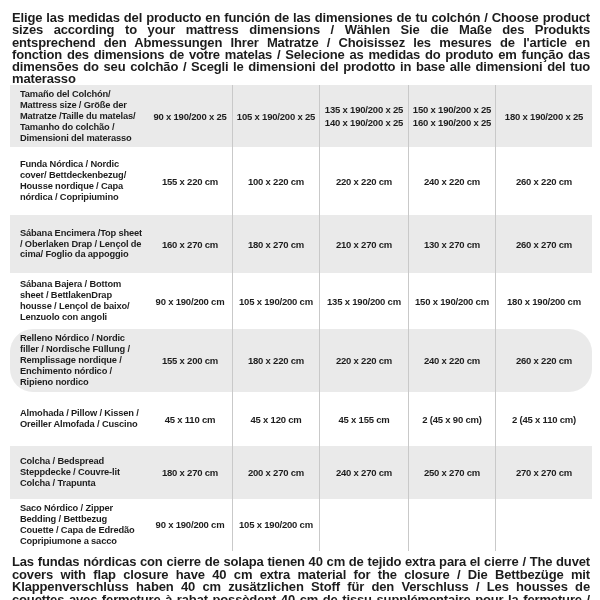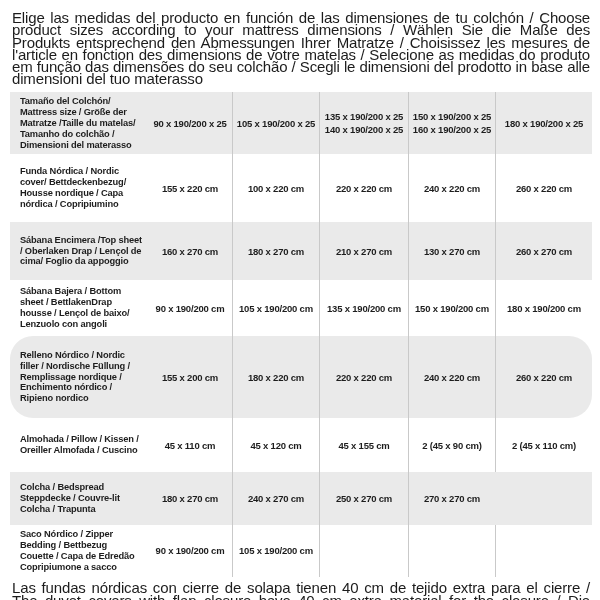--- a/index.html
+++ b/index.html
@@ -7,44 +7,44 @@
     width: 600px; height: 600px;
     background: #ffffff;
     font-family: "Liberation Sans", sans-serif;
     color: #1d1d1d;
     -webkit-font-smoothing: antialiased;
     overflow: hidden;
   }
   .page { padding: 12px 10px 0 10px; width: 582px; }
 
   .note {
-    font-size: 15px;
-    font-weight: 400;
+    font-size: 13px;
+    font-weight: 700;
     line-height: 12.3px;
     letter-spacing: -0.15px;
     text-align: justify;
     text-align-last: left;
     color: #1c1c1c;
     margin: 0 2px;
   }
   .intro { height: 64px; }
 
-  .size-table { margin-top: 16px; width: 582px; }
+  .size-table { margin-top: 9px; width: 582px; }
   .trow {
     display: grid;
     grid-template-columns: 138px 84px 87px 89px 87px 97px;
     width: 582px;
   }
   .trow:nth-child(odd) { background: #eaeaea; }
   .trow:nth-child(even) { background: #ffffff; }
   .trow:nth-child(1) { height: 62px; }
   .trow:nth-child(2) { height: 68px; }
   .trow:nth-child(3) { height: 58px; }
   .trow:nth-child(4) { height: 56px; }
-  .trow:nth-child(5) { height: 82px; border-radius: 23px; }
+  .trow:nth-child(5) { height: 63px; border-radius: 23px; }
   .trow:nth-child(6) { height: 54px; }
   .trow:nth-child(7) { height: 53px; }
   .trow:nth-child(8) { height: 50px; }
 
   .cell {
     display: flex;
     align-items: center;
     justify-content: center;
     font-size: 9.5px;
     font-weight: 700;
@@ -129,20 +129,21 @@
       <div class="cell">45 x 110 cm</div>
       <div class="cell">45 x 120 cm</div>
       <div class="cell">45 x 155 cm</div>
       <div class="cell">2 (45 x 90 cm)</div>
       <div class="cell">2 (45 x 110 cm)</div>
     </div>
 
     <div class="trow">
       <div class="cell label-cell">Colcha / Bedspread Steppdecke / Couvre-lit Colcha / Trapunta</div>
       <div class="cell">180 x 270 cm</div>
+      <div class="cell">200 x 270 cm</div>
       <div class="cell">240 x 270 cm</div>
       <div class="cell">250 x 270 cm</div>
       <div class="cell">270 x 270 cm</div>
     </div>
 
     <div class="trow">
       <div class="cell label-cell">Saco Nórdico / Zipper Bedding / Bettbezug Couette / Capa de Edredão Copripiumone a sacco</div>
       <div class="cell">90 x 190/200 cm</div>
       <div class="cell">105 x 190/200 cm</div>
       <div class="cell"></div>

